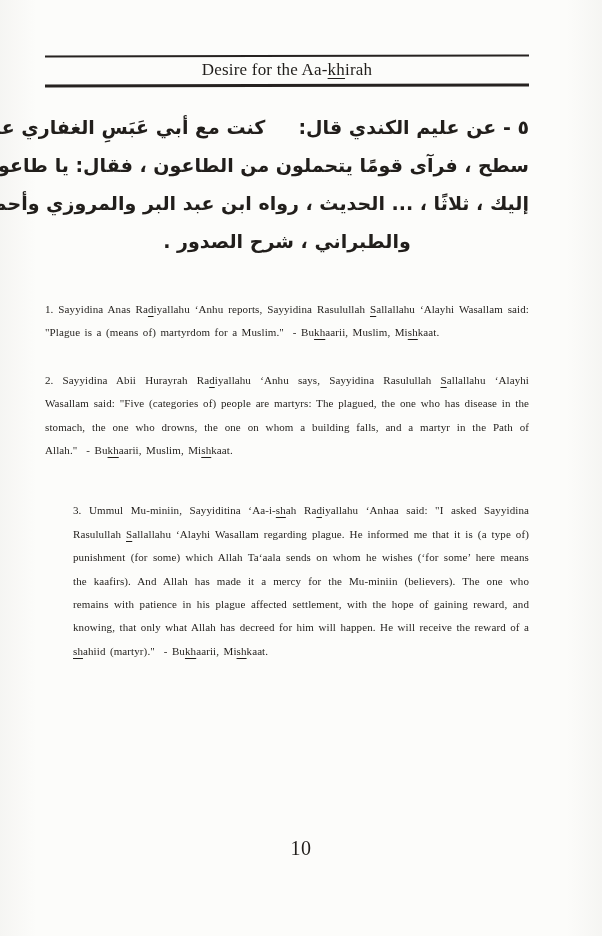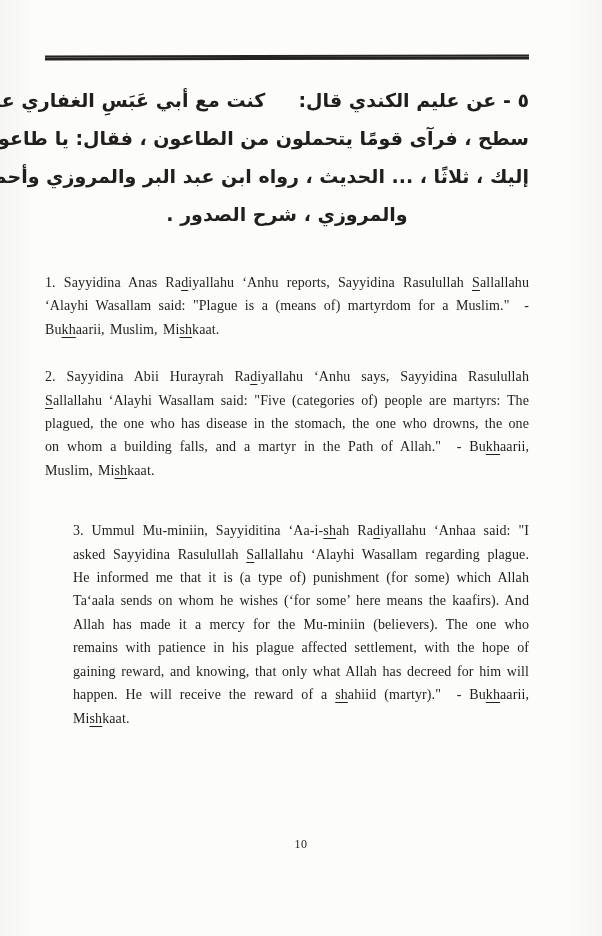--- a/index.html
+++ b/index.html
@@ -55,52 +55,53 @@
     text-align-last: justify;
     white-space: nowrap;
   }
   .ar-line.ar-center {
     text-align: center;
     text-align-last: center;
   }
   .body-text { margin-top: 38px; }
   .para {
     margin: 0 0 24px 0;
-    font-size: 14px;
+    font-size: 11px;
     line-height: 23.4px;
     text-align: justify;
     word-spacing: 1.6px;
     letter-spacing: 0.1px;
   }
   .para:nth-of-type(3) { margin-top: 37px; margin-left: 28px; }
   .page-number {
     position: absolute;
     left: 0;
     right: 0;
     top: 837px;
     text-align: center;
-    font-size: 12px;
+    font-size: 20px;
     letter-spacing: 0.5px;
   }
 </style>
 </head>
 <body>
 
 <div class="page">
 
   <header class="page-header">
     <div class="rule rule-top"></div>
+    <div class="header-title">Desire for the Aa-<u>kh</u>irah</div>
     <div class="rule rule-bottom"></div>
   </header>
 
   <section class="arabic" dir="rtl" lang="ar">
     <div class="ar-line">٥ - عن عليم الكندي قال:&nbsp;&nbsp;&nbsp;&nbsp;&nbsp;كنت مع أبي عَبَسِ الغفاري على</div>
     <div class="ar-line">سطح ، فرآى قومًا يتحملون من الطاعون ، فقال: يا طاعون خذني</div>
     <div class="ar-line">إليك ، ثلاثًا ، ... الحديث ، رواه ابن عبد البر والمروزي وأحمد</div>
-    <div class="ar-line ar-center">والمروزي ، شرح الصدور .</div>
+    <div class="ar-line ar-center">والطبراني ، شرح الصدور .</div>
   </section>
 
   <section class="body-text">
     <p class="para">1.  Sayyidina Anas Ra<u>d</u>iyallahu ‘Anhu reports, Sayyidina Rasulullah <u>S</u>allallahu ‘Alayhi Wasallam said: "Plague is a (means of) martyrdom for a Muslim."&nbsp;&nbsp;- Bu<u>kh</u>aarii, Muslim, Mi<u>sh</u>kaat.</p>
     <p class="para">2.  Sayyidina Abii Hurayrah Ra<u>d</u>iyallahu ‘Anhu says, Sayyidina Rasulullah <u>S</u>allallahu ‘Alayhi Wasallam said: "Five (categories of) people are martyrs: The plagued, the one who has disease in the stomach, the one who drowns, the one on whom a building falls, and a martyr in the Path of Allah."&nbsp;&nbsp;- Bu<u>kh</u>aarii, Muslim, Mi<u>sh</u>kaat.</p>
     <p class="para">3. Ummul Mu-miniin, Sayyiditina ‘Aa-i-<u>sh</u>ah Ra<u>d</u>iyallahu ‘Anhaa said: "I asked Sayyidina Rasulullah <u>S</u>allallahu ‘Alayhi Wasallam regarding plague. He informed me that it is (a type of) punishment (for some) which Allah Ta‘aala sends on whom he wishes (‘for some’ here means the kaafirs). And Allah has made it a mercy for the Mu-miniin (believers). The one who remains with patience in his plague affected settlement, with the hope of gaining reward, and knowing, that only what Allah has decreed for him will happen. He will receive the reward of a <u>sh</u>ahiid (martyr)."&nbsp;&nbsp;- Bu<u>kh</u>aarii, Mi<u>sh</u>kaat.</p>
   </section>
 
   <footer>
     <div class="page-number">10</div>

